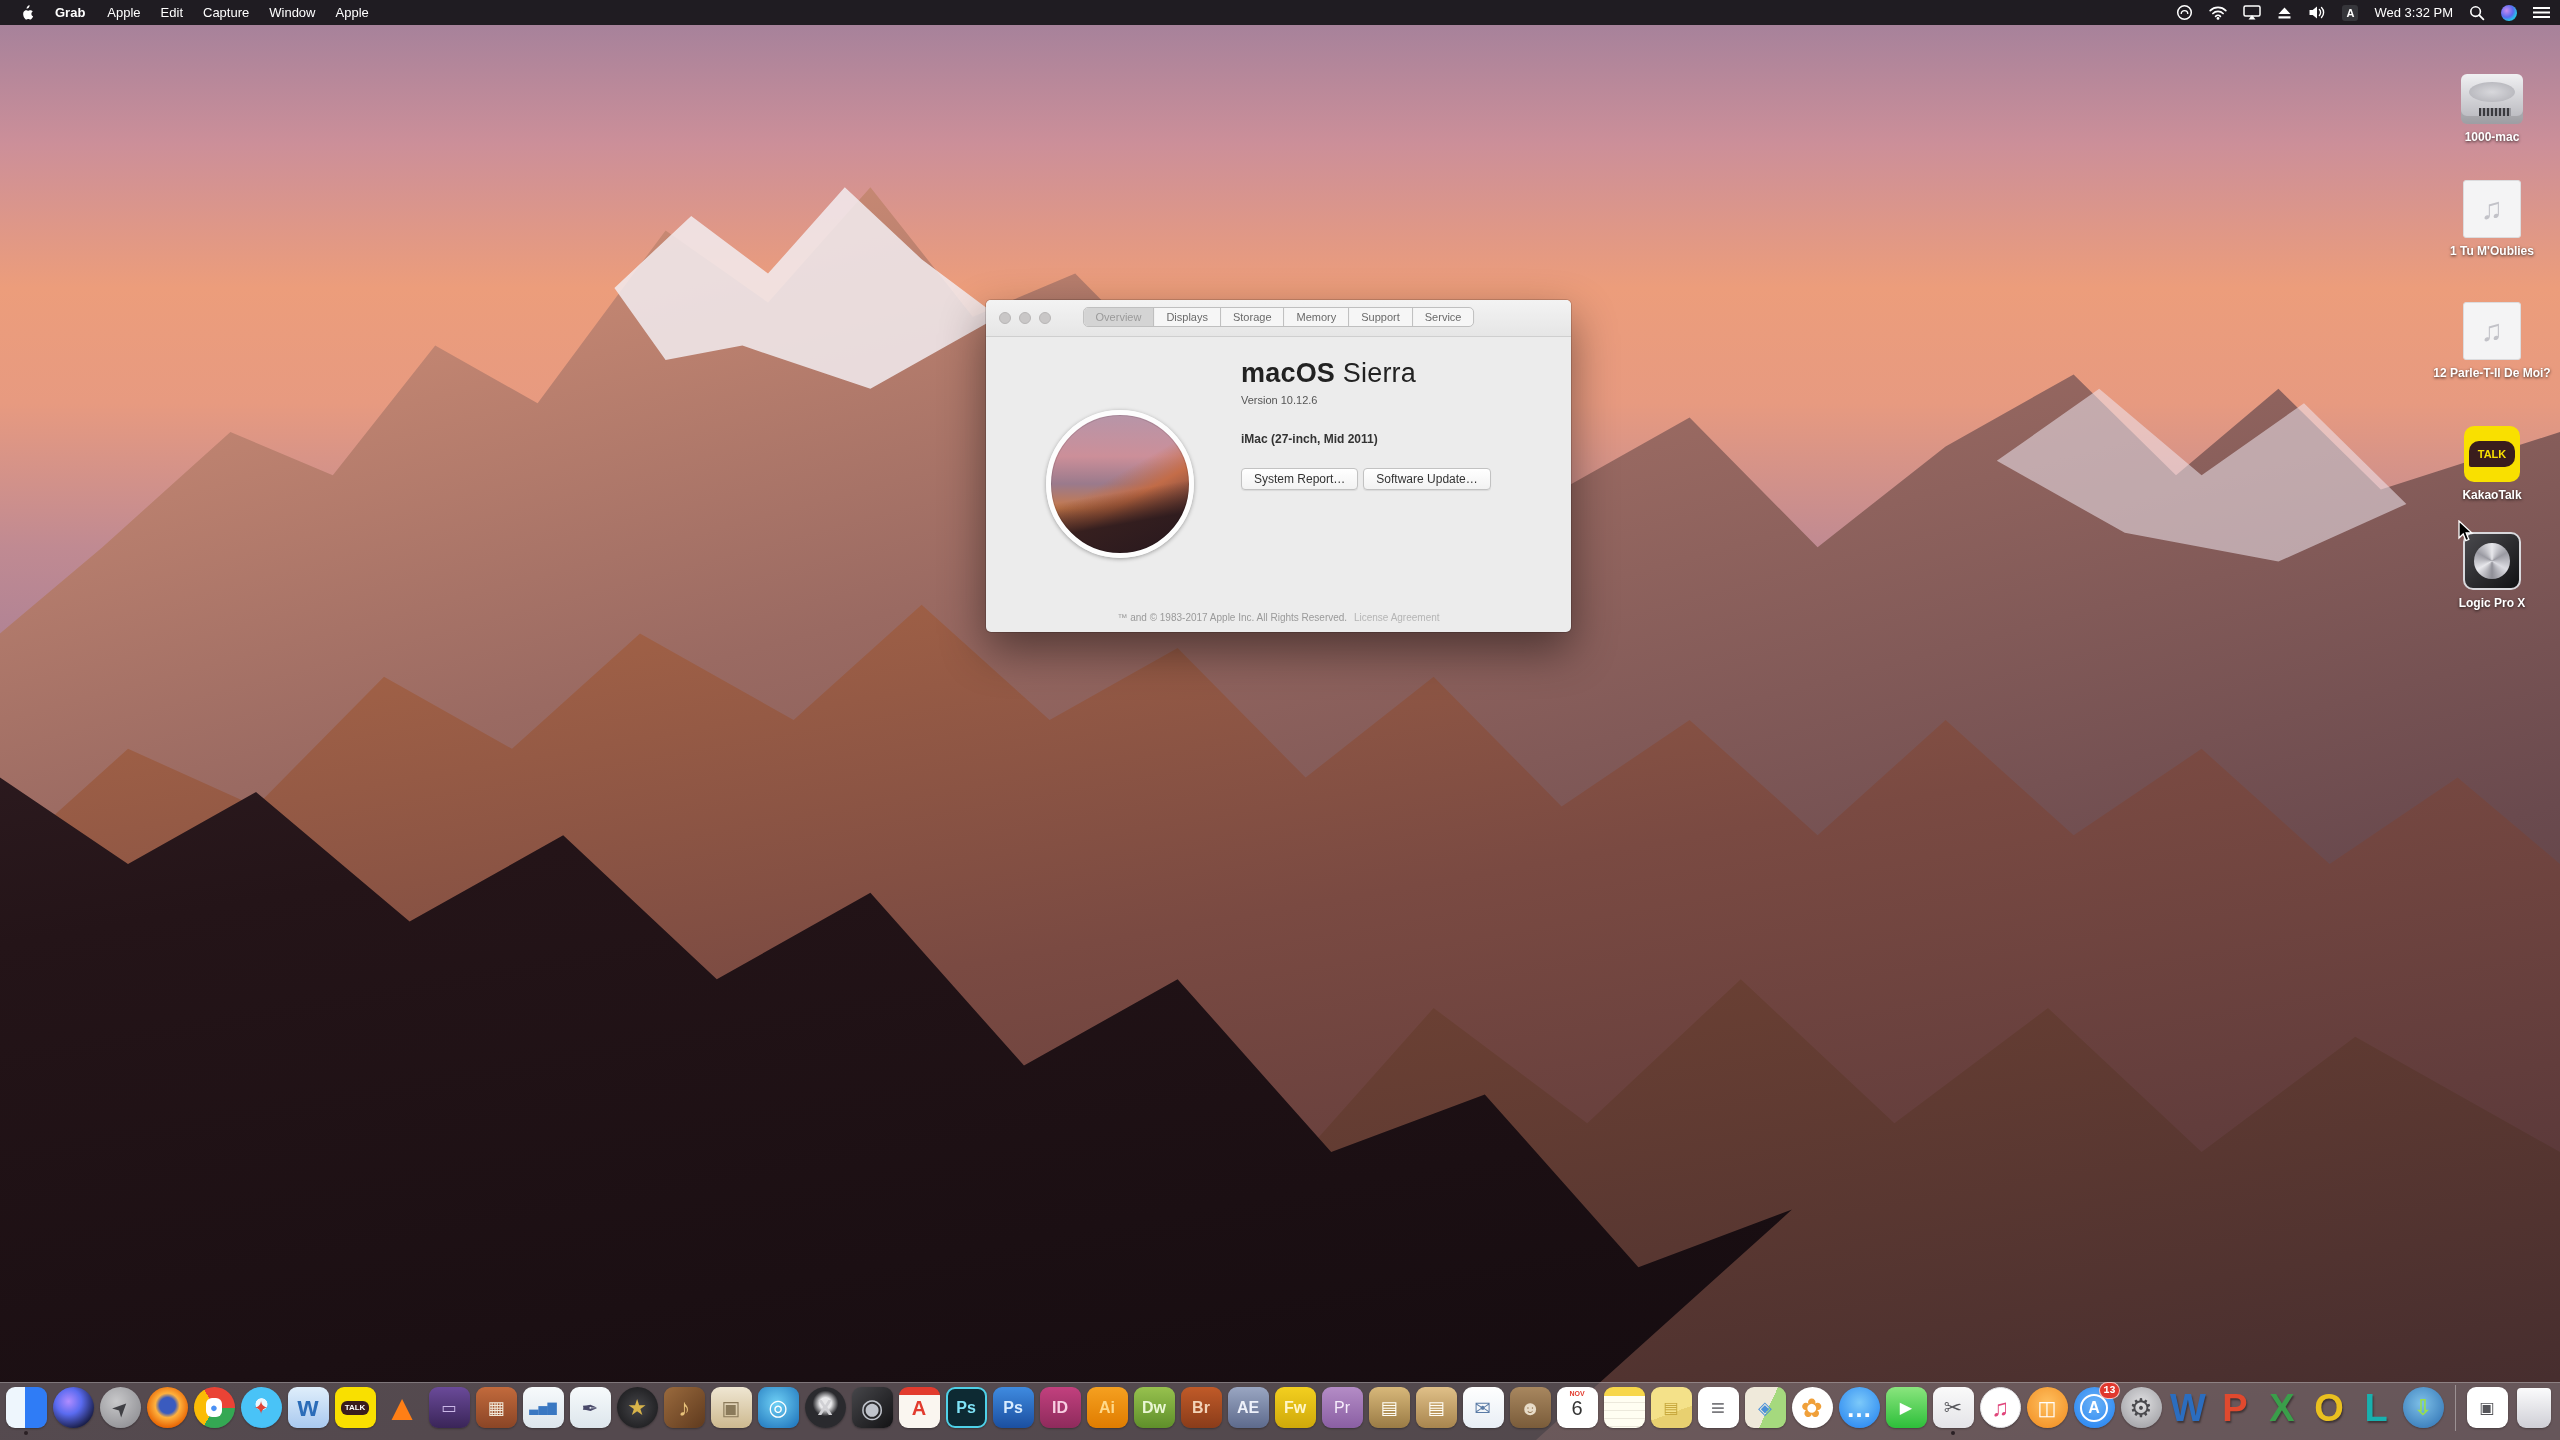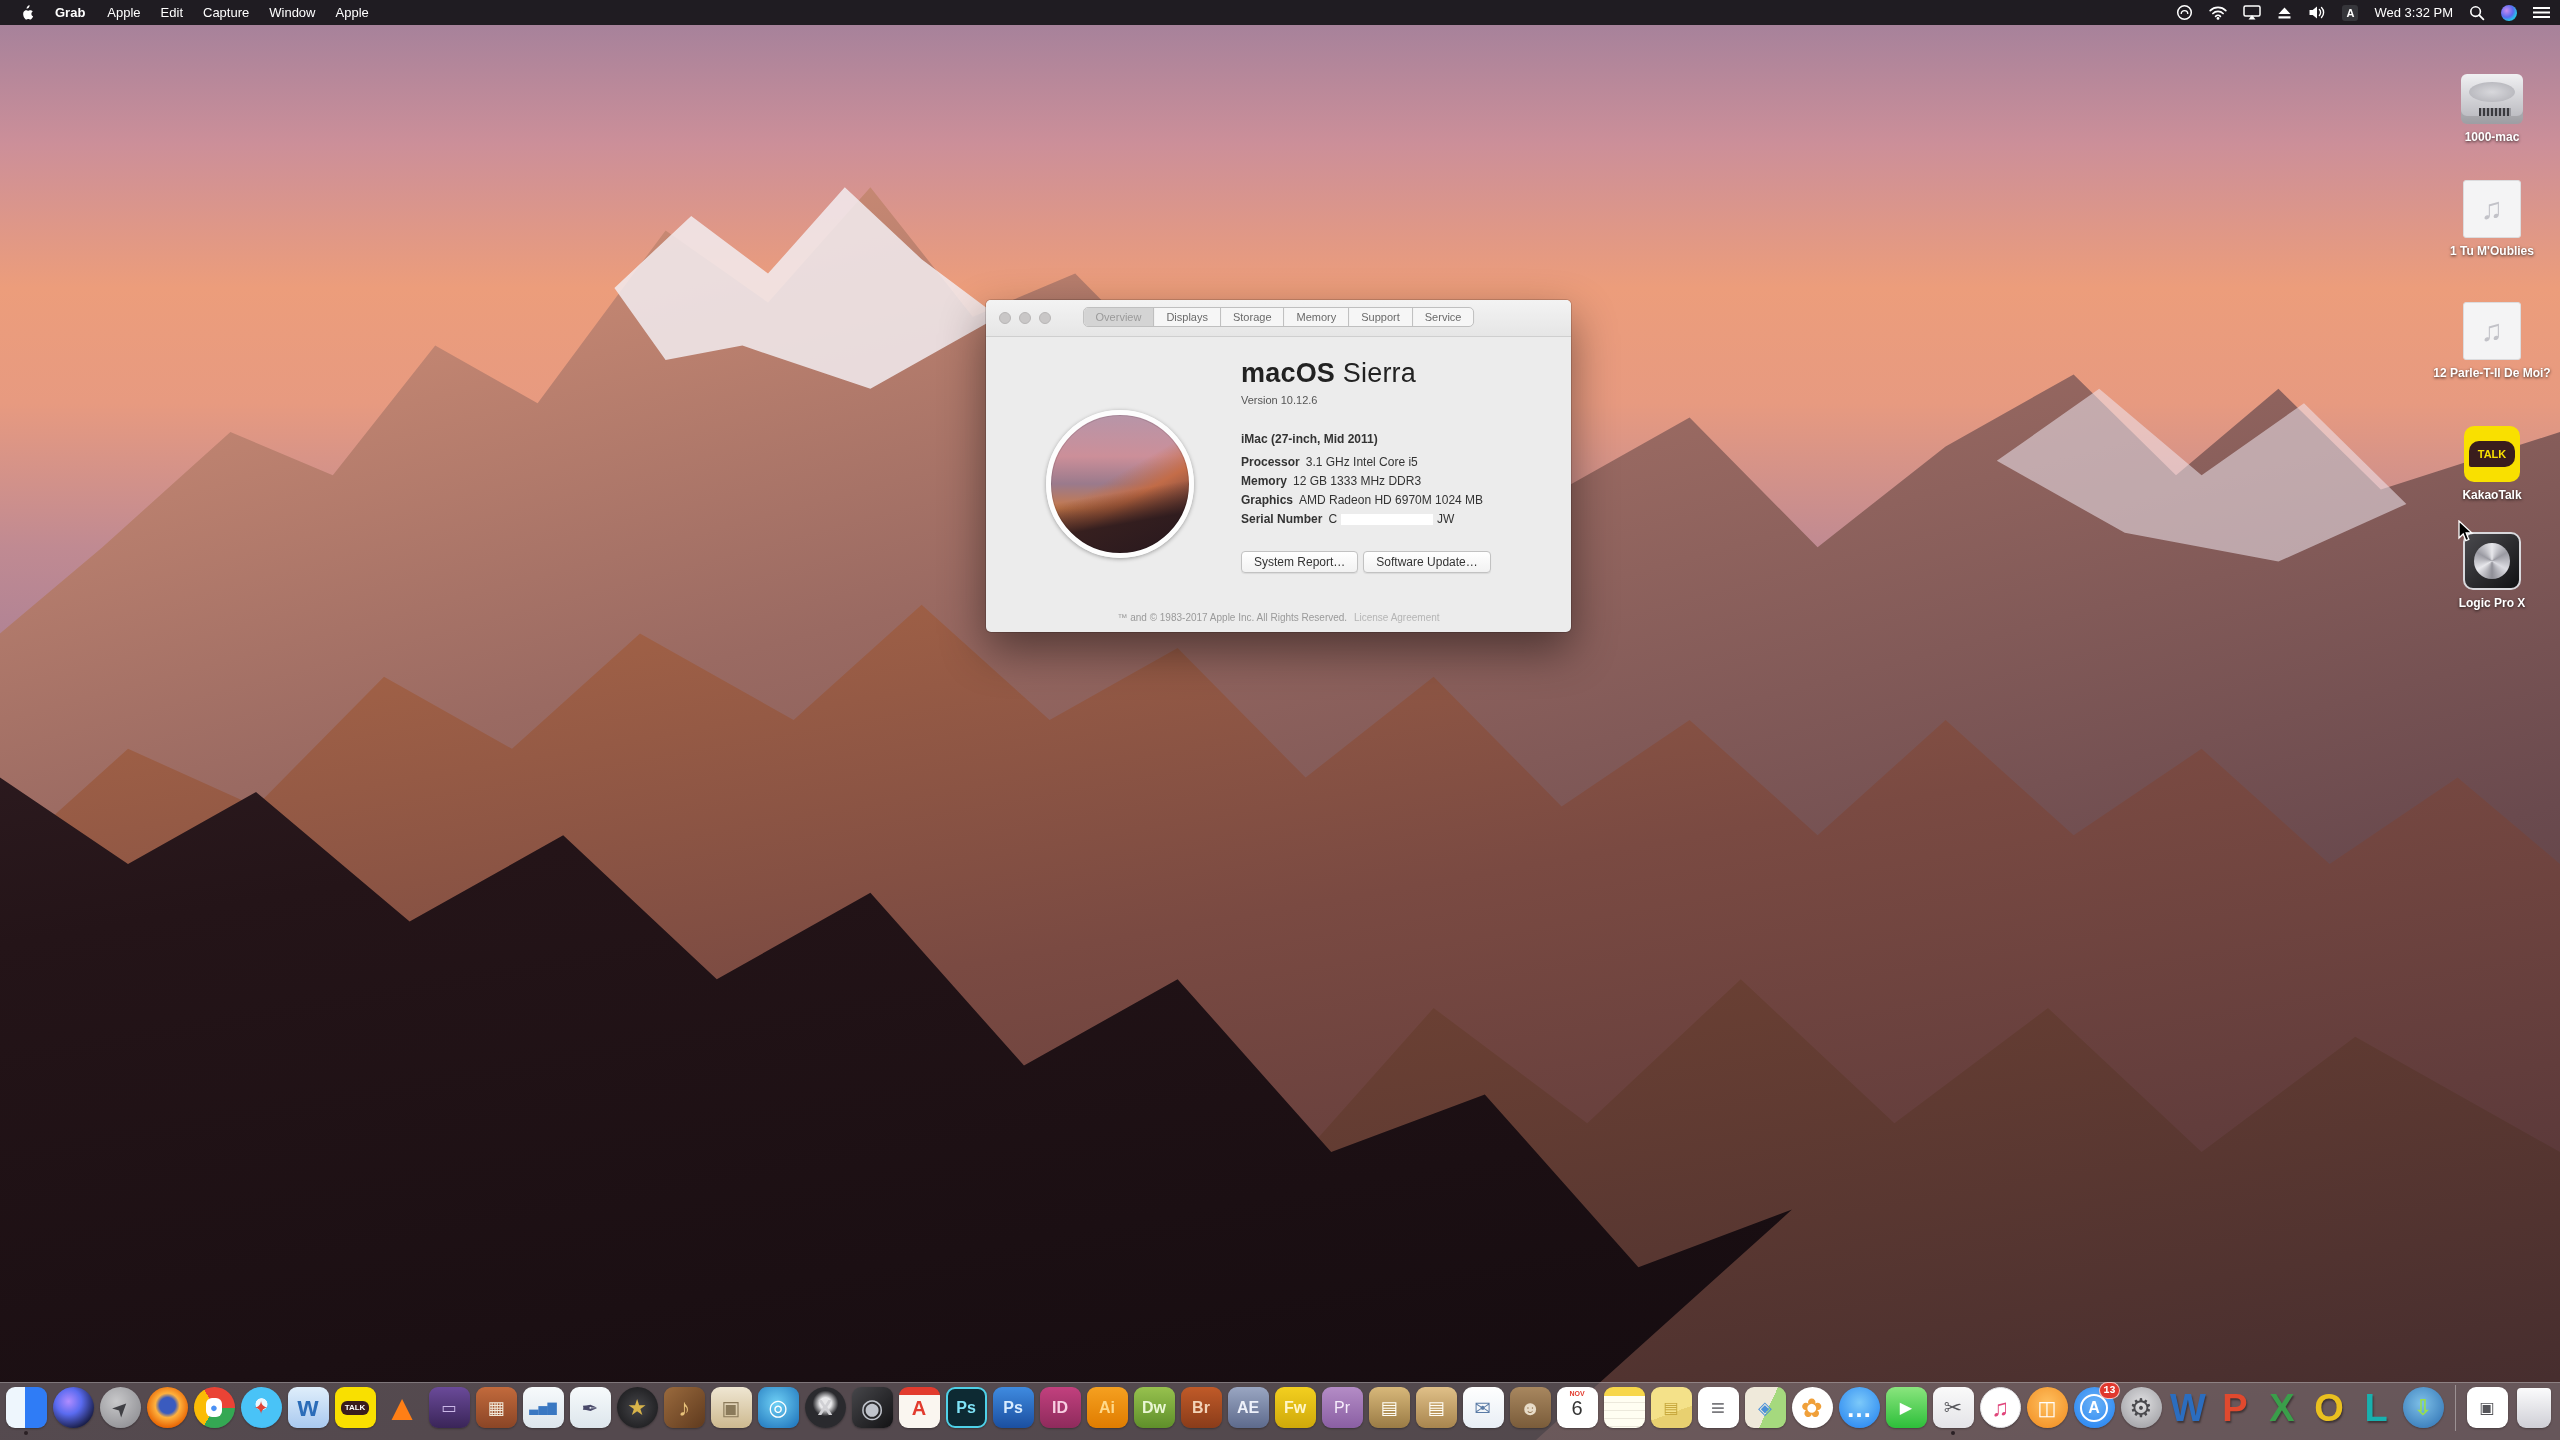--- a/index.html
+++ b/index.html
@@ -234,26 +234,20 @@
         <span class="tab">Memory</span>
         <span class="tab">Support</span>
         <span class="tab">Service</span>
       </div>
   </div>
   <div class="sierra-circle"></div>
   <div class="about-main">
     <div class="os-title"><b>macOS</b><span> Sierra</span></div>
     <div class="os-version">Version 10.12.6</div>
     <div class="model">iMac (27-inch, Mid 2011)</div>
-    <div class="specs">
-        <div class="spec-row"><b>Processor</b>3.1 GHz Intel Core i5</div>
-        <div class="spec-row"><b>Memory</b>12 GB 1333 MHz DDR3</div>
-        <div class="spec-row"><b>Graphics</b>AMD Radeon HD 6970M 1024 MB</div>
-        <div class="spec-row"><b>Serial Number</b>C<span class="redact"></span>JW</div>
-      </div>
     <div class="btn-row">
         <button class="push-btn">System Report…</button>
         <button class="push-btn">Software Update…</button>
       </div>
   </div>
   <div class="about-footer">
     <span>™ and © 1983-2017 Apple Inc. All Rights Reserved.</span>
     <span class="lic">License Agreement</span>
   </div>
 </div>

